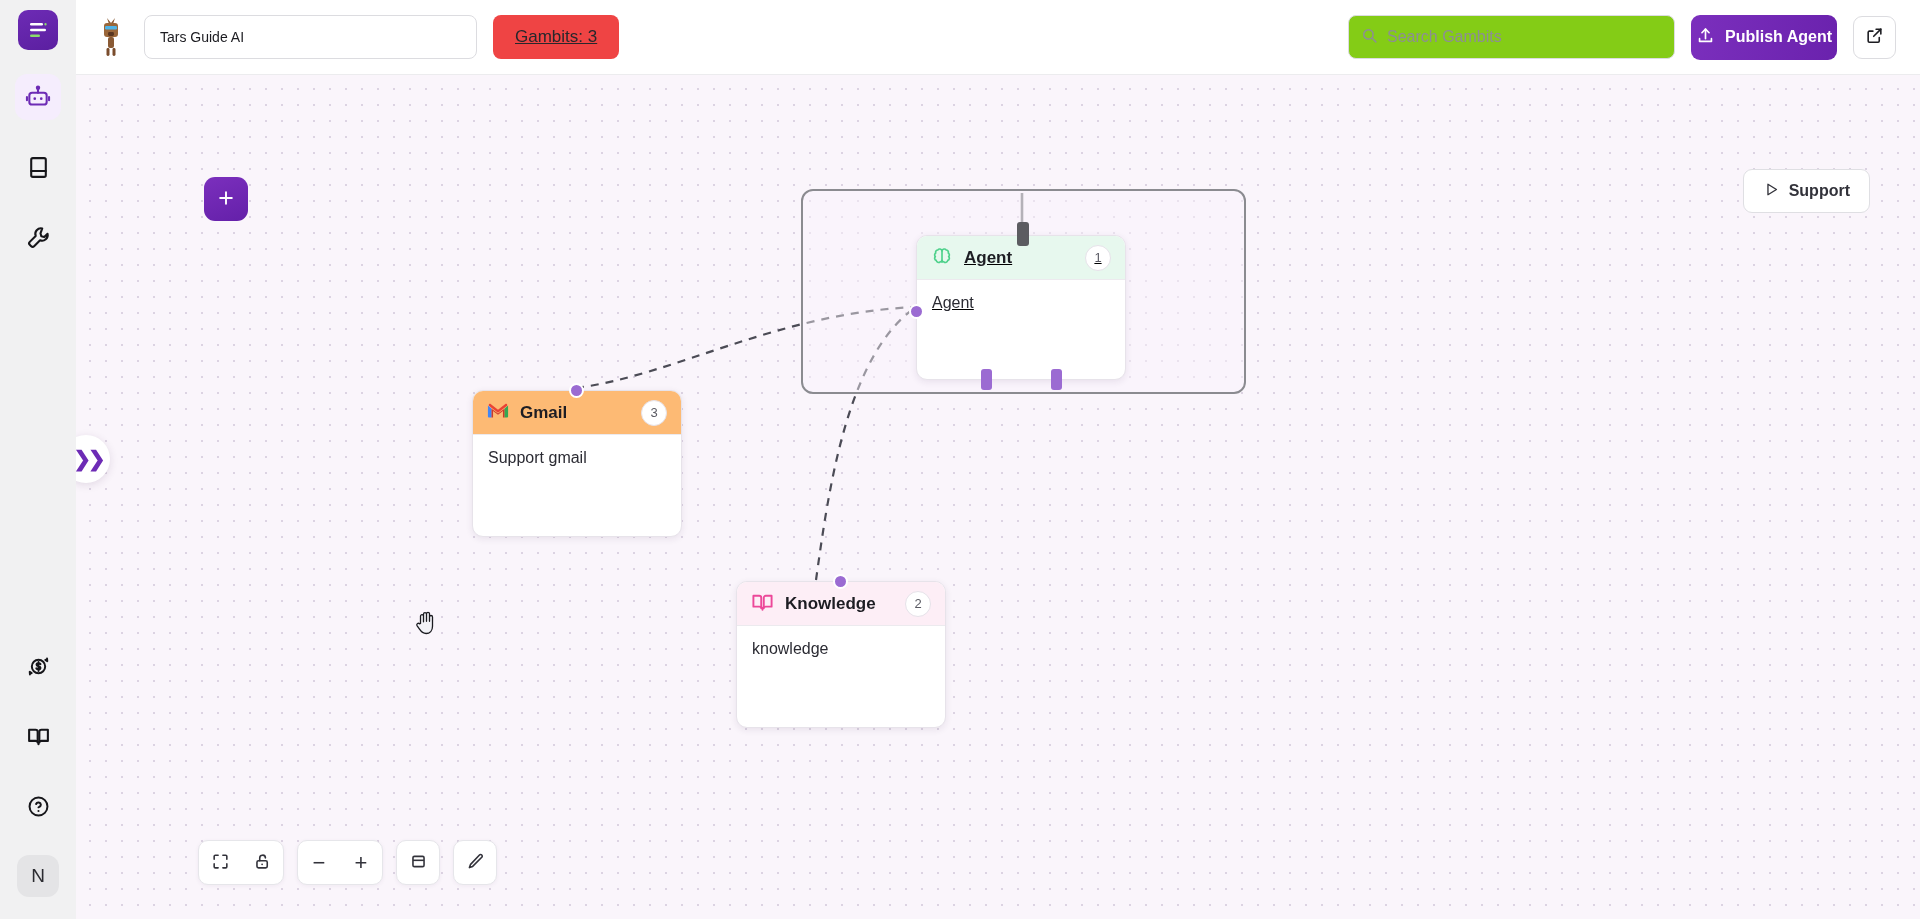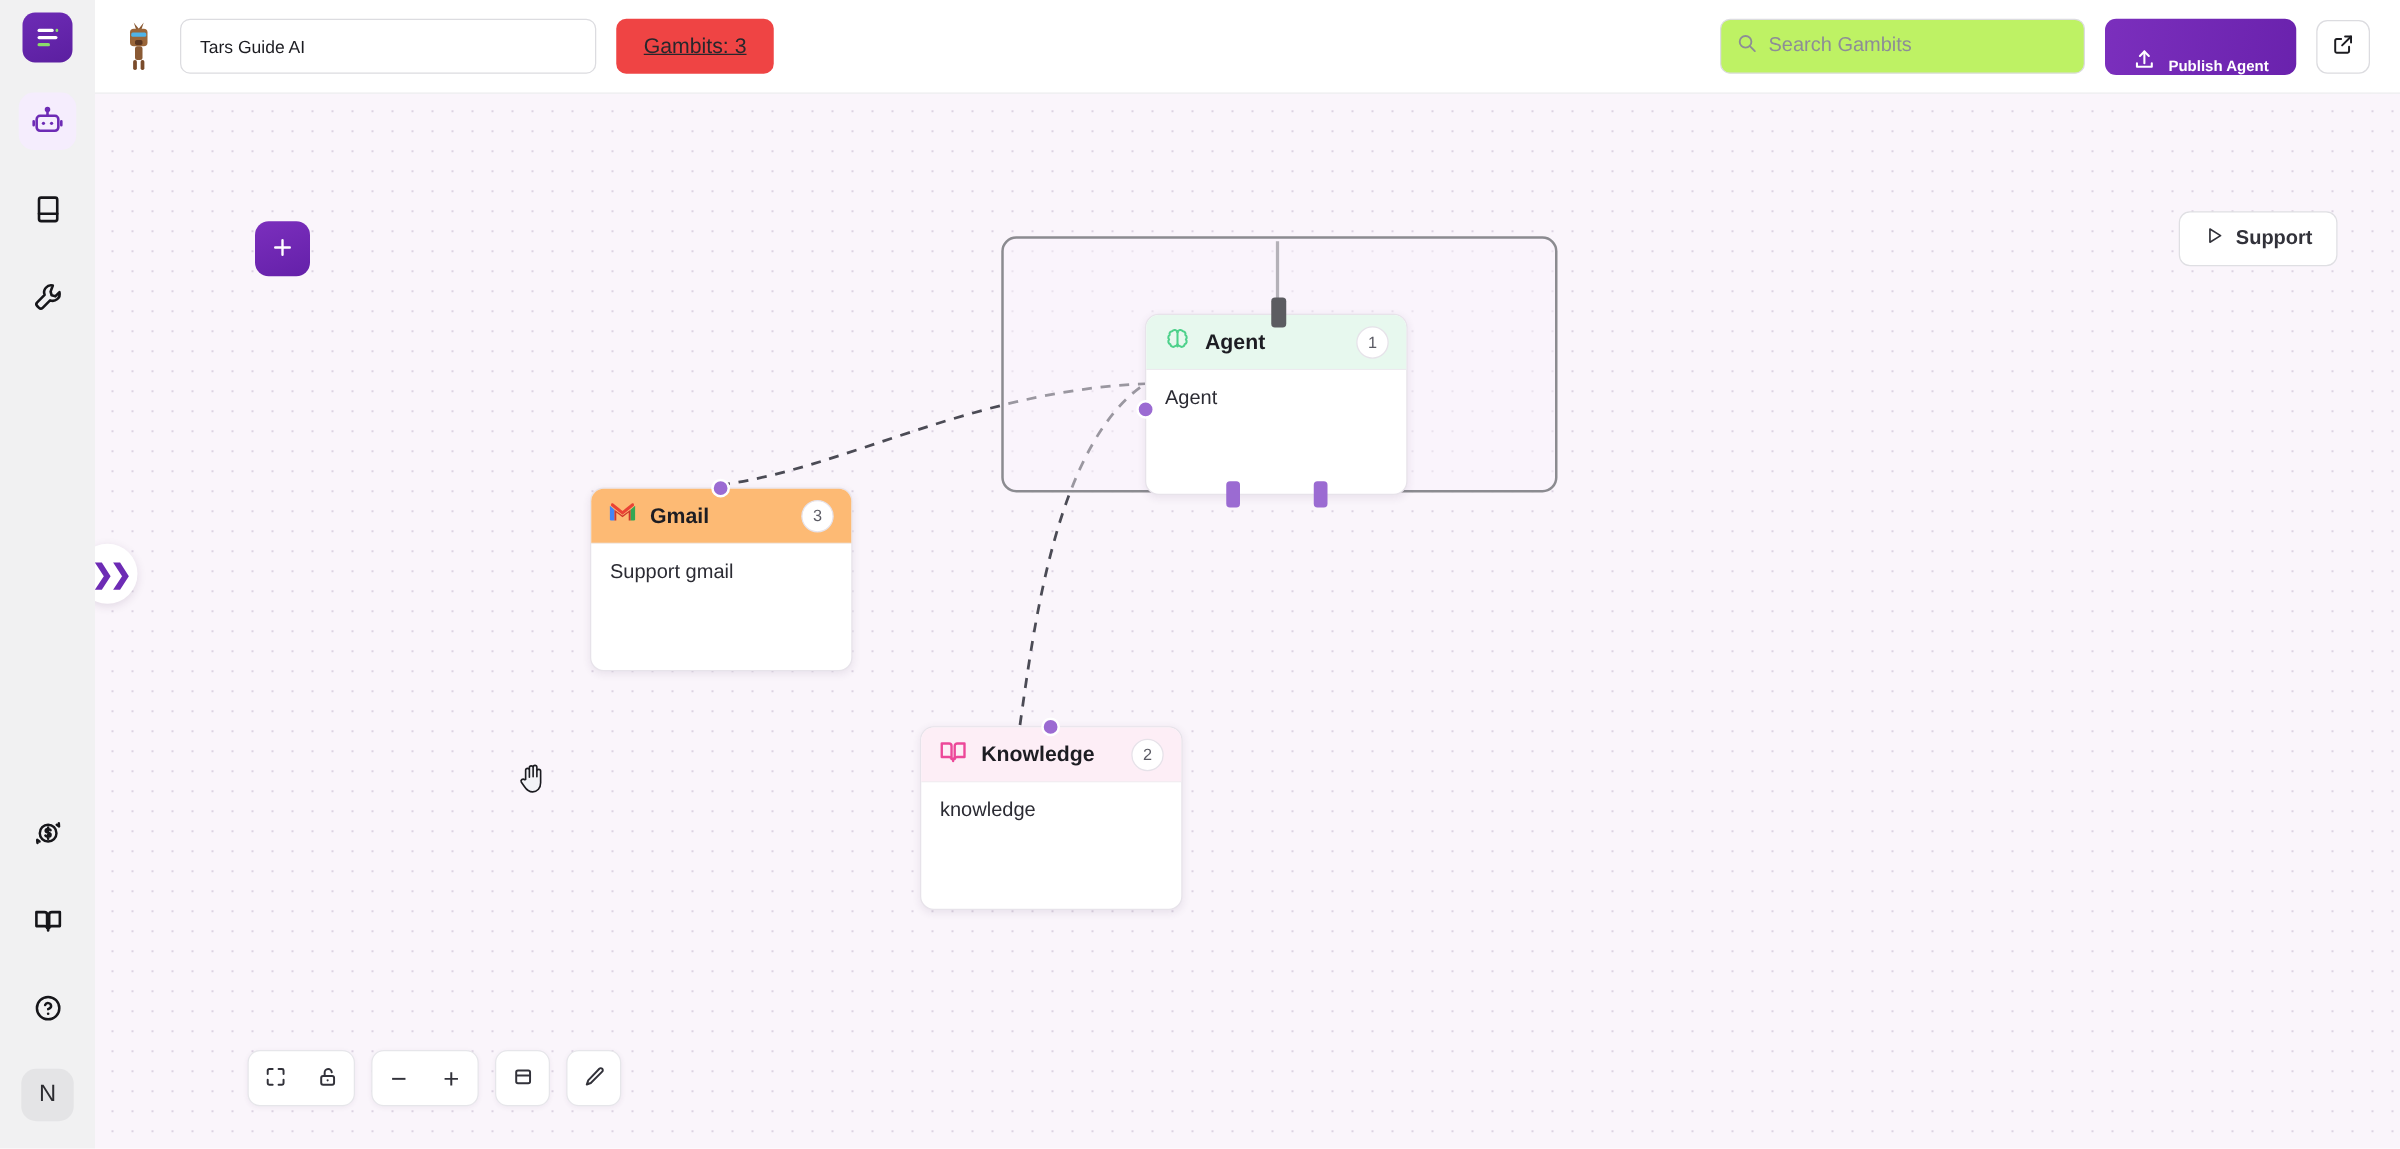--- a/index.html
+++ b/index.html
@@ -51,33 +51,33 @@
     background: #fff; padding: 0 15px; font-size: 14px; color: #1c1c21;
     font-family: "Liberation Sans", sans-serif; outline: none;
   }
   .gambits-pill {
     height: 44px; background: #ef4444; border-radius: 8px;
     display: flex; align-items: center; padding: 0 22px;
     font-size: 17px; color: #27272c; cursor: pointer; white-space: nowrap; text-decoration: underline;
   }
   .header-spacer { flex: 1; }
   .search-wrap {
-    width: 292px; height: 44px; border: 1px solid #dcdce0; border-radius: 8px;
-    display: flex; align-items: center; padding: 0 12px; gap: 9px; background: #bef264;
+    width: 327px; height: 44px; border: 1px solid #dcdce0; border-radius: 8px;
+    display: flex; align-items: center; padding: 0 12px; gap: 9px; background: #84cc16;
   }
   .search-wrap input {
     border: 0; outline: 0; font-size: 16px; color: #1c1c21; width: 100%;
     background: transparent; font-family: "Liberation Sans", sans-serif;
   }
   .search-wrap input::placeholder { color: #8d8d96; }
   .publish-btn {
     height: 45px; border-radius: 9px; border: 0; cursor: pointer;
     background: linear-gradient(100deg,#7b2fbd,#6a22ad);
-    color: #fff; font-size: 12px; font-weight: bold;
-    display: flex; align-items: flex-end; gap: 10px; padding: 0 22px;
+    color: #fff; font-size: 16px; font-weight: bold;
+    display: flex; align-items: center; gap: 10px; padding: 0 5px;
     font-family: "Liberation Sans", sans-serif;
   }
   .icon-sq-btn {
     width: 43px; height: 43px; border: 1px solid #dcdce0; border-radius: 9px;
     background: #fff; cursor: pointer; display: flex; align-items: center; justify-content: center;
   }
 
   
   .canvas {
     flex: 1; position: relative; overflow: hidden;
@@ -119,21 +119,21 @@
     padding: 0 14px; border-radius: 10px 10px 0 0; border-bottom: 1px solid #eceaee;
   }
   .node-head .nh-title { font-size: 17px; font-weight: bold; color: #1d1d23; flex: 1; }
   .node-badge {
     width: 26px; height: 26px; border-radius: 50%; background: #fff;
     border: 1px solid #e6e2e9; display: flex; align-items: center; justify-content: center;
     font-size: 13px; color: #5a5a63;
   }
   .node-body { padding: 14px 15px; font-size: 16px; color: #2b2b33; }
 
-  .node-agent { left: 840px; top: 176px; width: 210px; height: 145px; }
+  .node-agent { left: 840px; top: 160px; width: 210px; height: 145px; text-decoration: underline; }
   .node-agent .node-head { background: #e7f8ee; }
   .node-gmail { left: 396px; top: 315px; width: 210px; height: 147px; }
   .node-gmail .node-head { background: #fdba74; justify-content: flex-end; }
   .node-knowledge { left: 660px; top: 506px; width: 210px; height: 147px; }
   .node-knowledge .node-head { background: #fdeef6; }
 
   .handle-dot {
     position: absolute; width: 15px; height: 15px; border-radius: 50%;
     background: #9b6bd2; border: 2px solid #fff; cursor: crosshair;
   }

